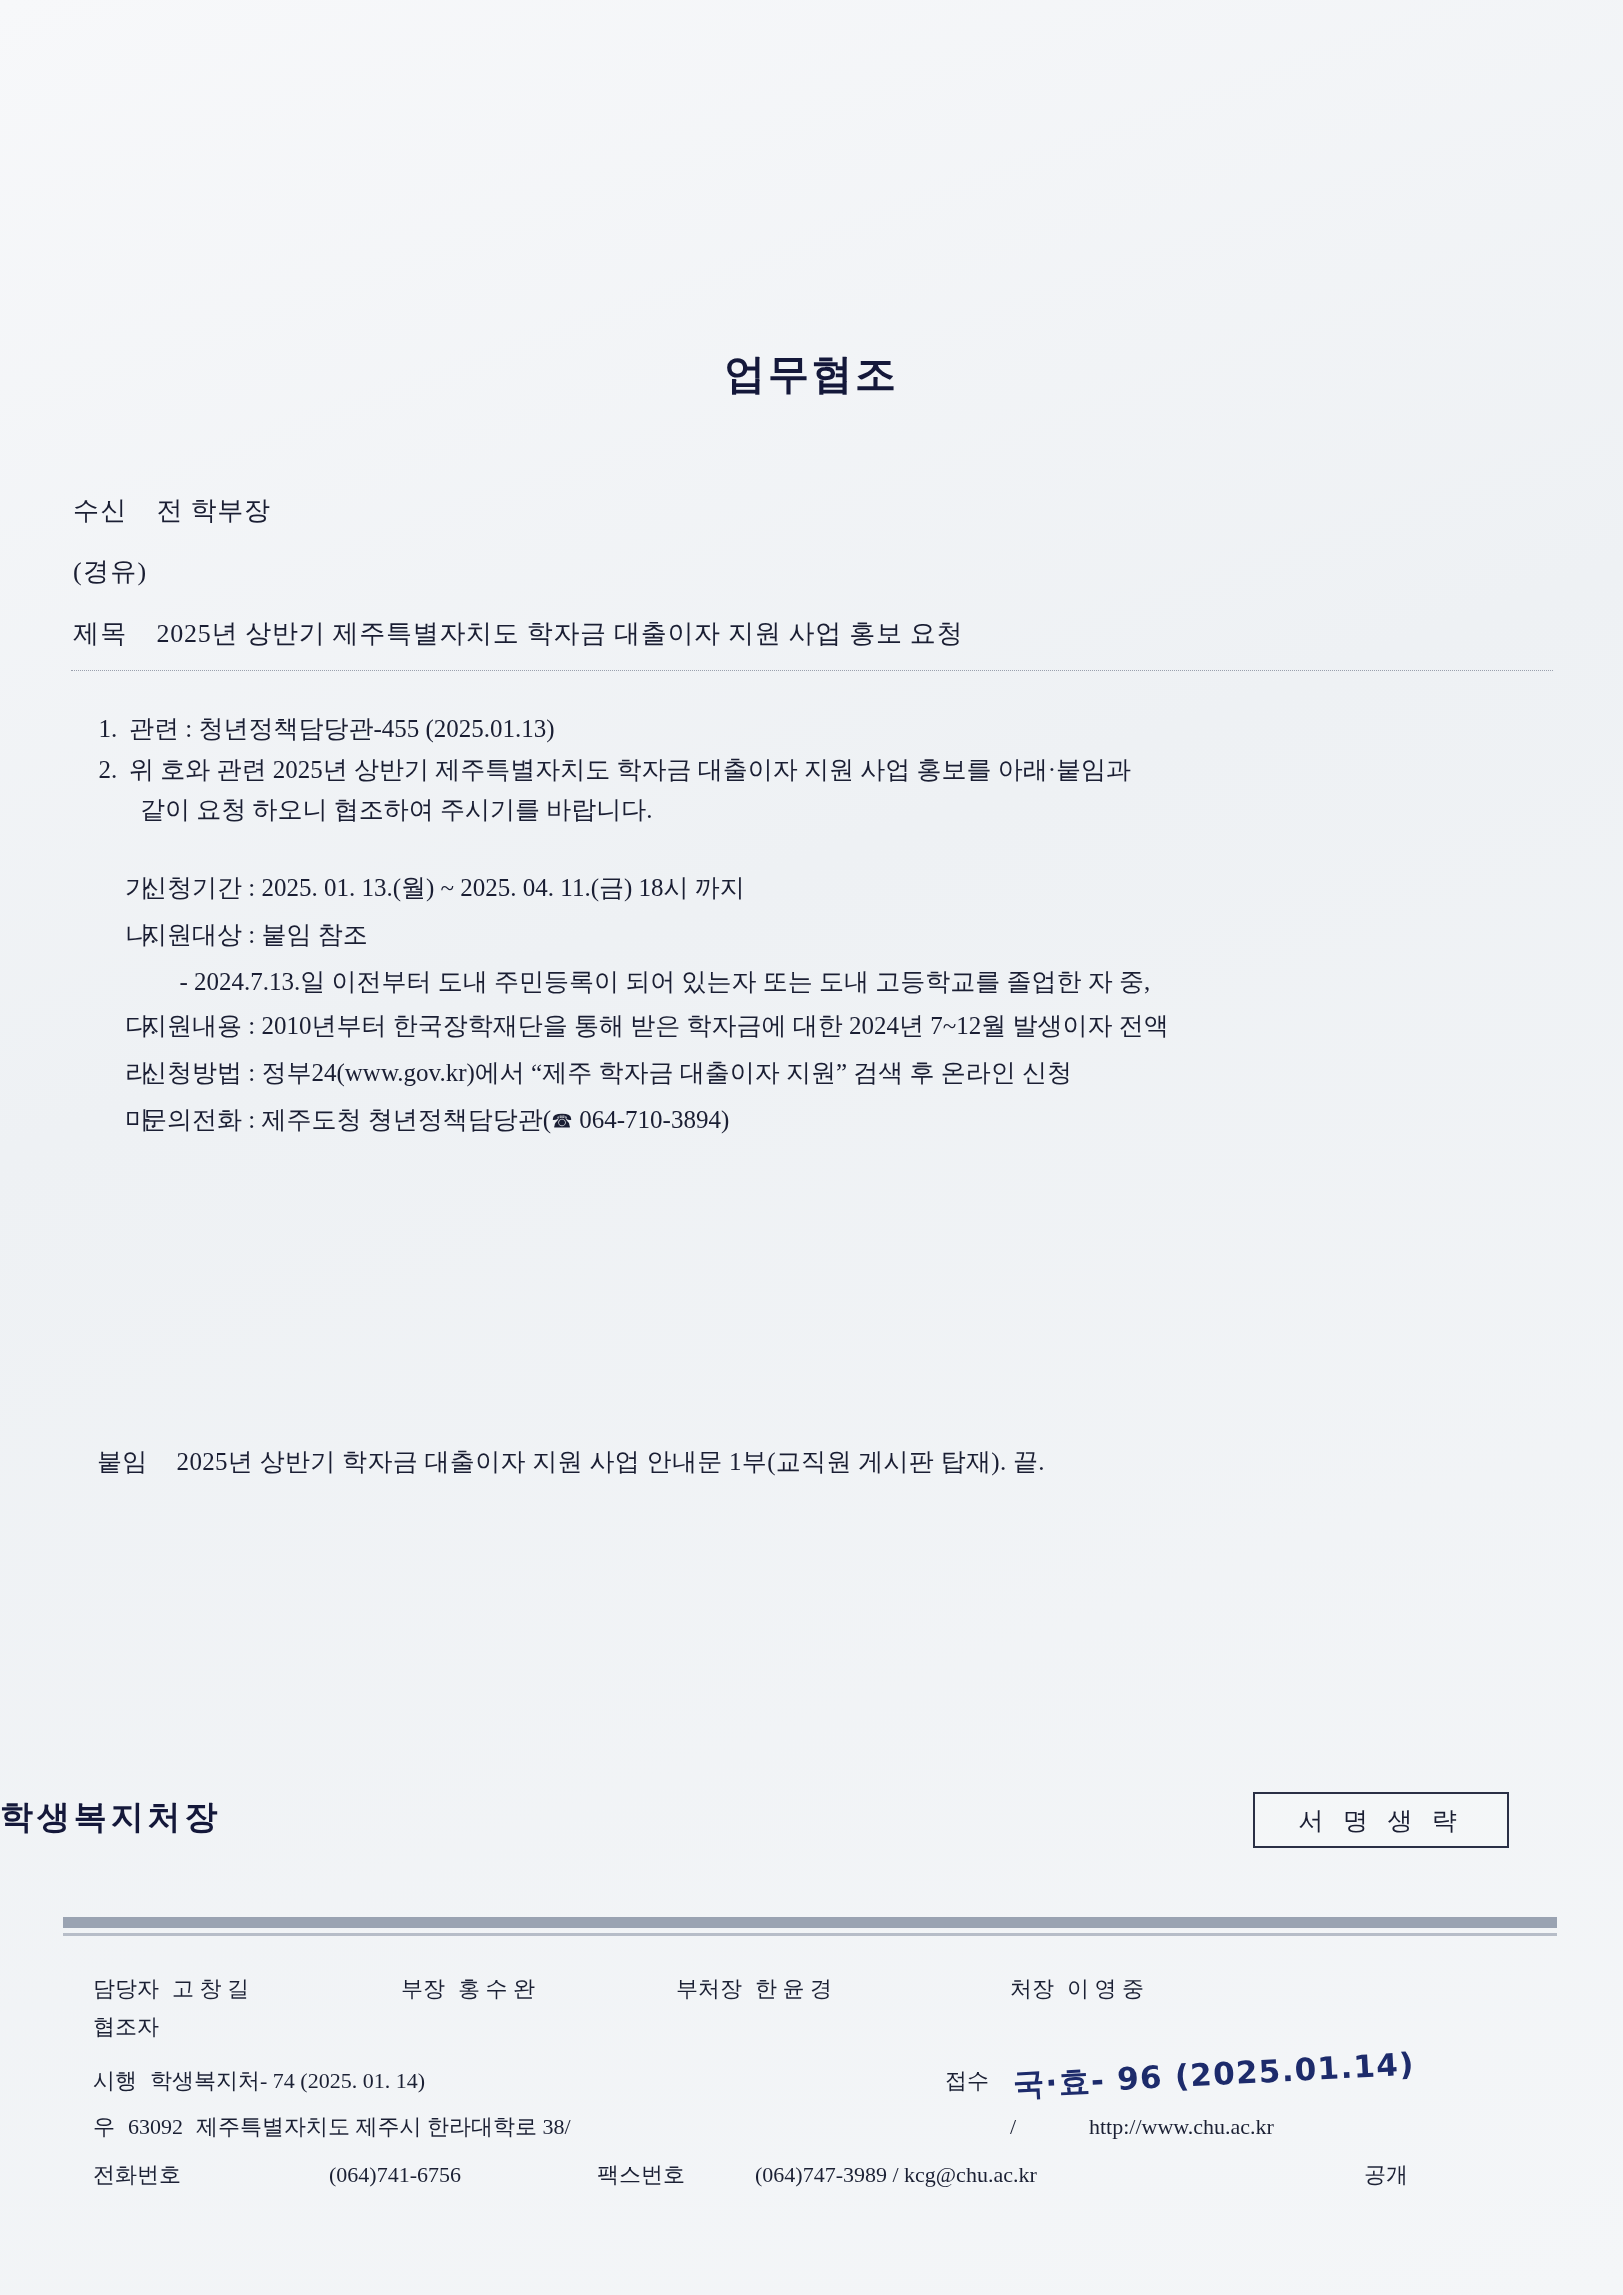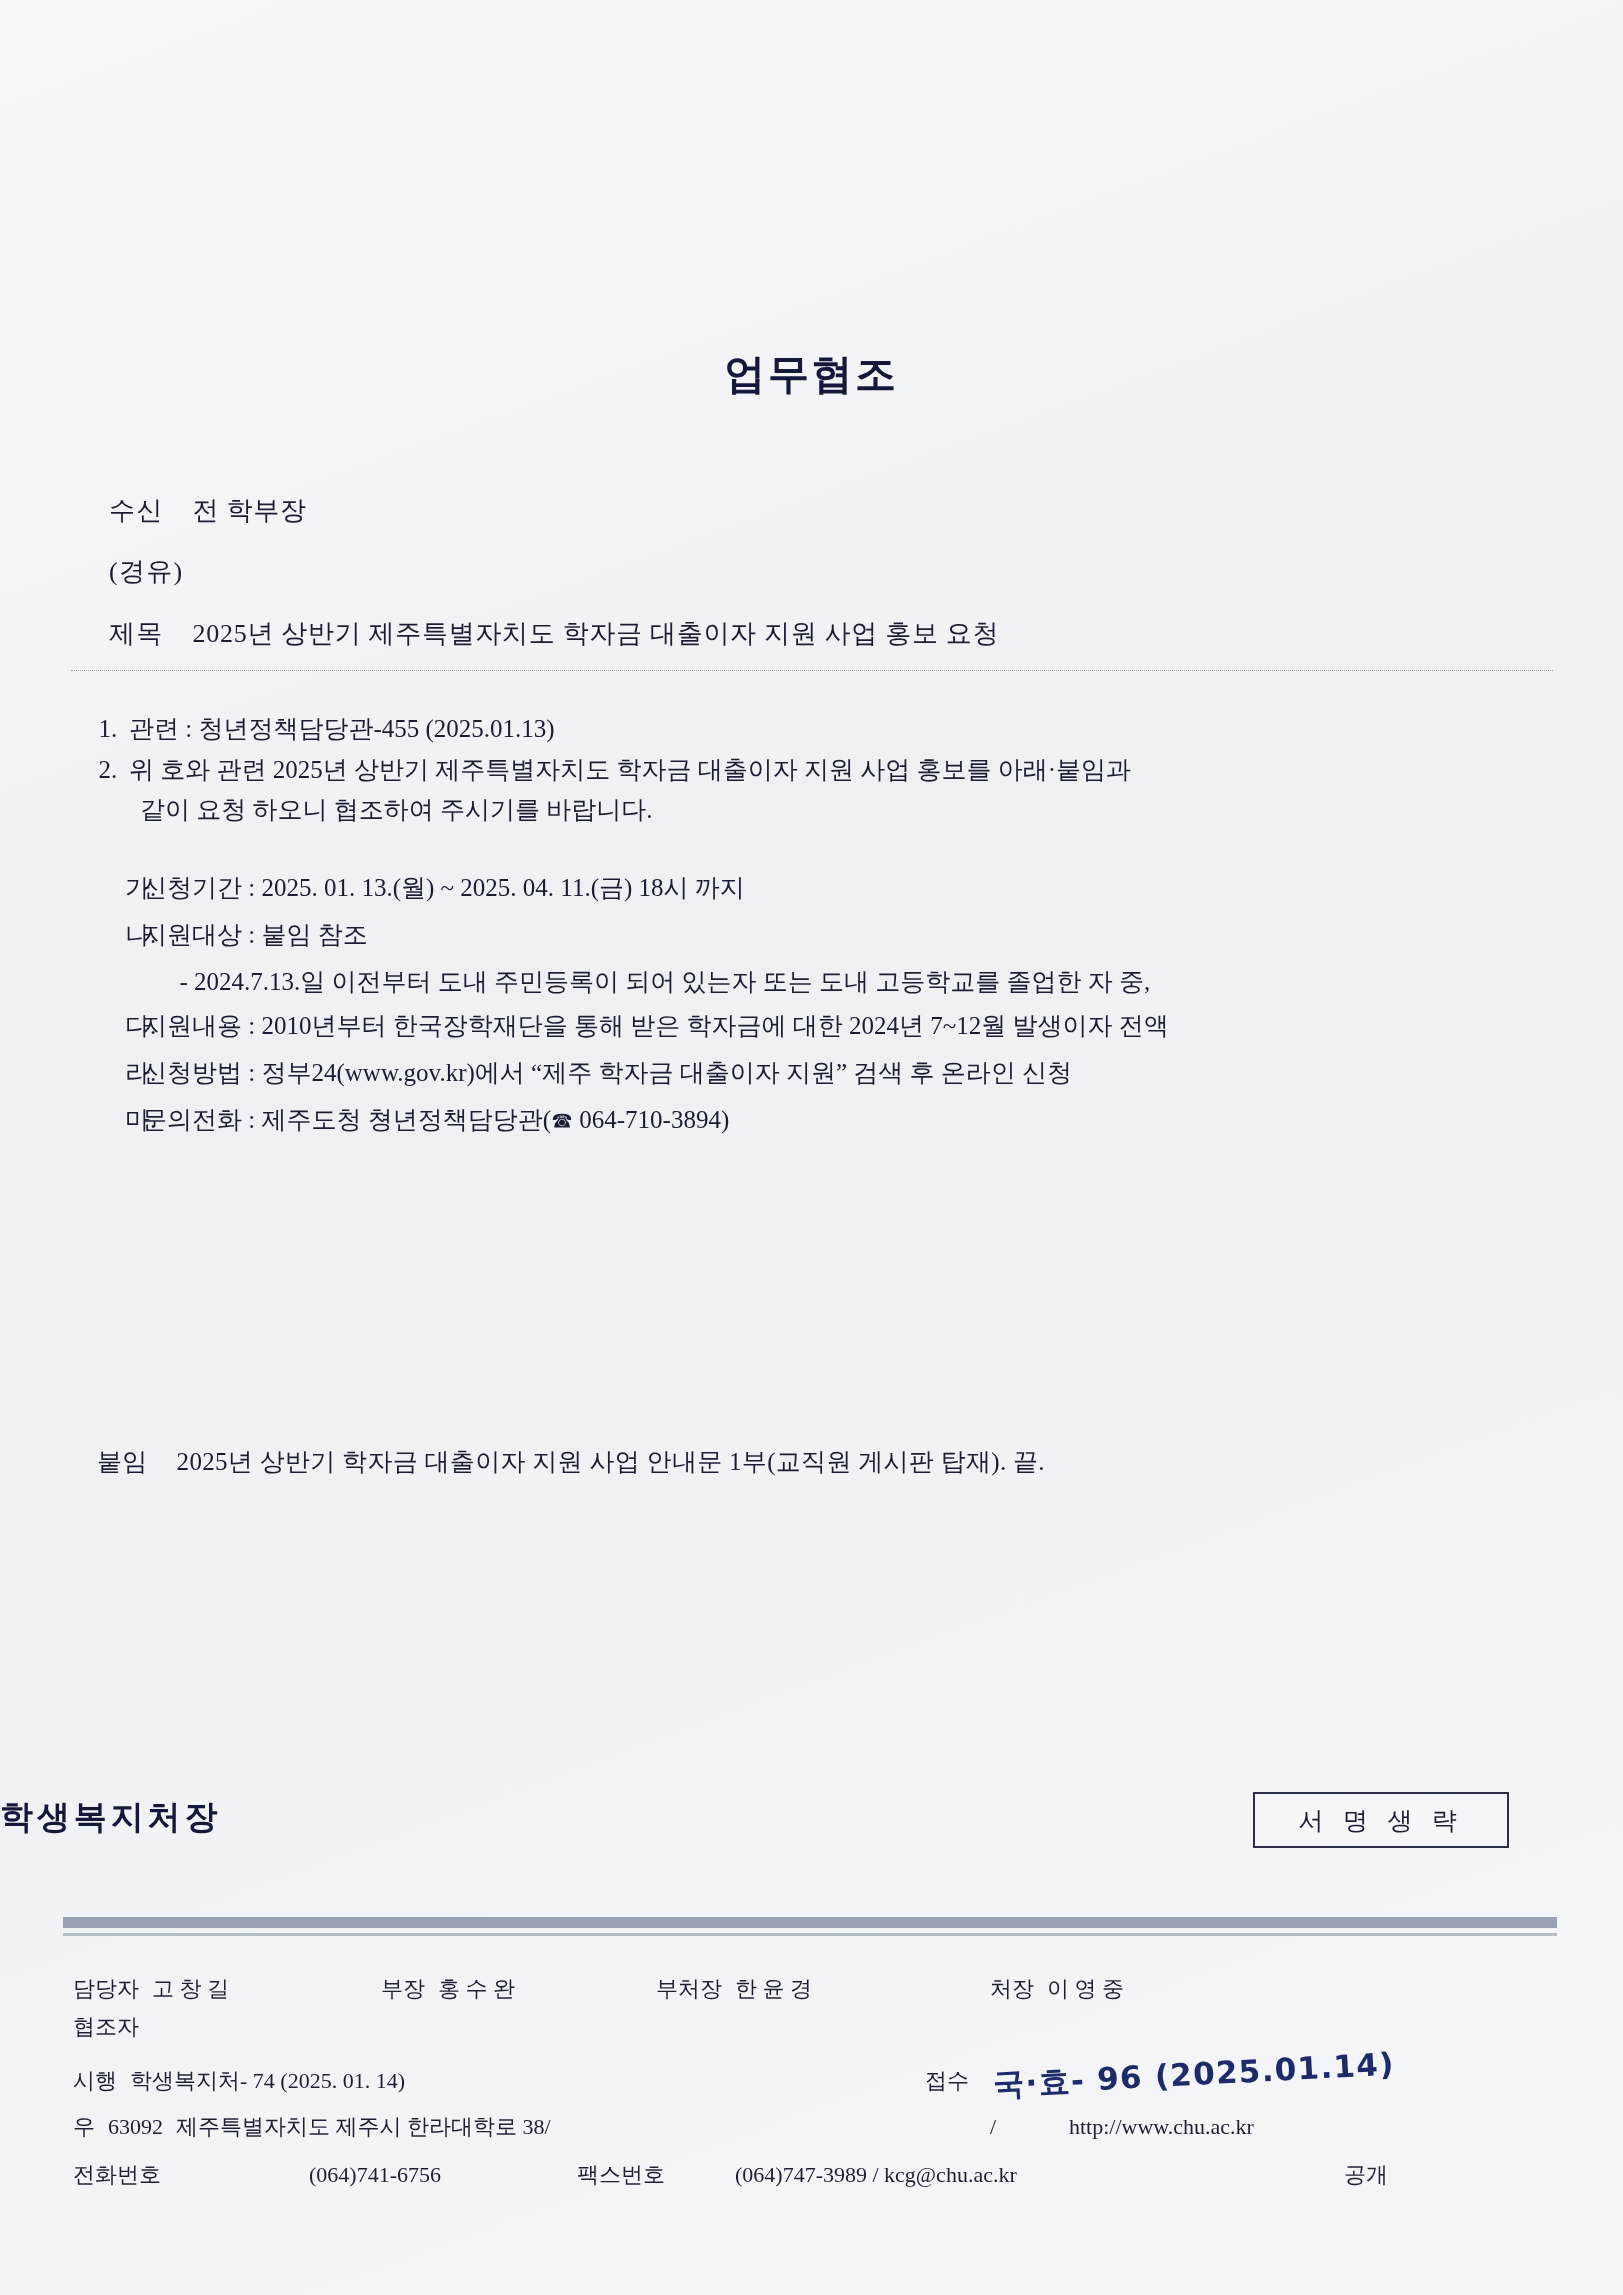--- a/index.html
+++ b/index.html
@@ -47,21 +47,21 @@
     position: absolute;
     left: 73px;
     font-size: 26px;
     color: #1a1e33;
     white-space: nowrap;
   }
   .hdr-recipient { top: 493px; }
   .hdr-via       { top: 554px; }
   .hdr-subject   { top: 616px; }
 
-  .hdr .lbl { letter-spacing: 1.3px; margin-left: 36px; }
+  .hdr .lbl { letter-spacing: 1.3px; }
   .hdr .val { margin-left: 29px; letter-spacing: 0.7px; }
 
   .rule {
     position: absolute;
     left: 71px;
     top: 670px;
     width: 1482px;
     border-top: 1.3px dotted #9aa0ad;
   }
 
@@ -180,20 +180,21 @@
     top: 1972px;
     width: 1483px;
     font-size: 22px;
     color: #1b2034;
     line-height: 1.55;
   }
   .frow {
     position: relative;
     height: 37px;
     white-space: nowrap;
+    margin-left: 20px;
   }
   .fcell { position: absolute; top: 0; }
   .f-c1 { left: 0; }
   .f-c2 { left: 308px; }
   .f-c3 { left: 583px; }
   .f-c4 { left: 917px; }
   .sp { display: inline-block; width: 13px; }
 
   .frow2 { margin-top: 1.3px; }
   .frow3 { margin-top: 17px; }

